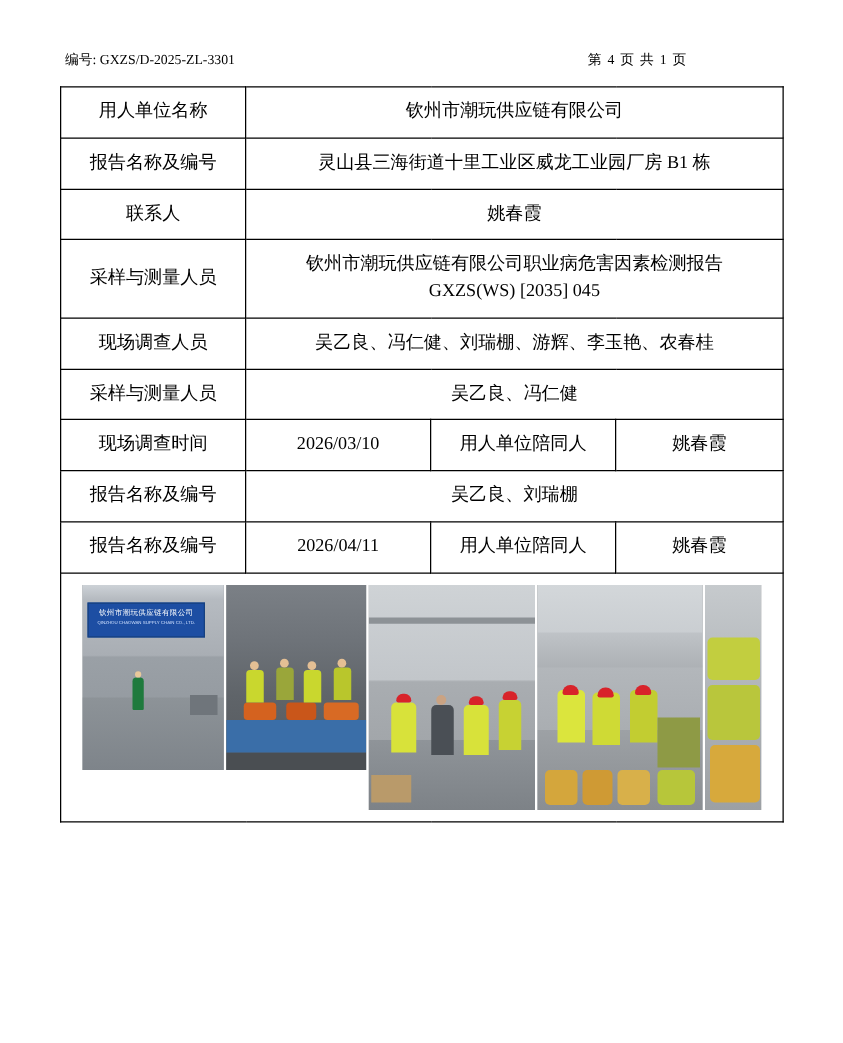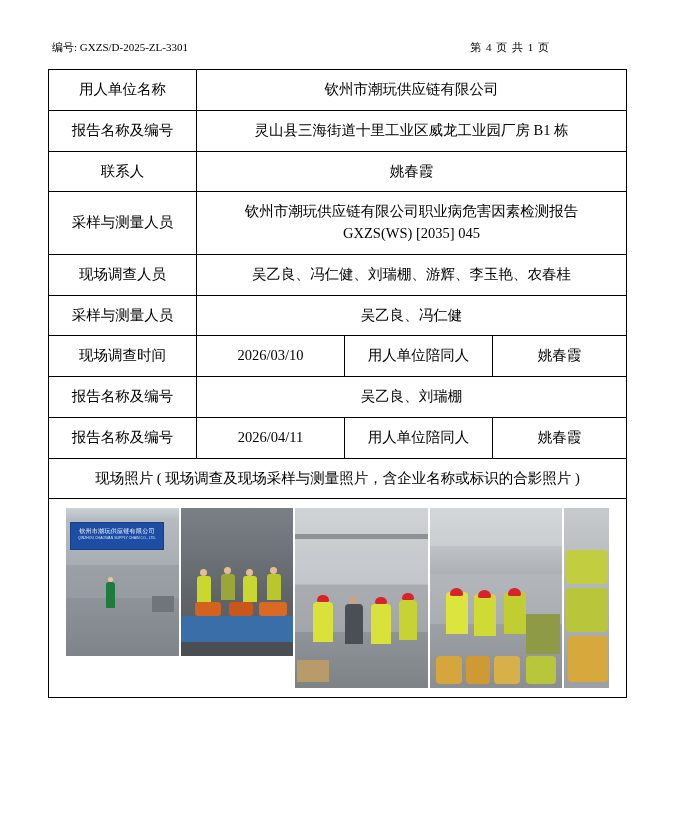--- a/index.html
+++ b/index.html
@@ -311,23 +311,20 @@
       </tr>
       <tr>
         <td class="label">报告名称及编号</td>
         <td colspan="3">吴乙良、刘瑞棚</td>
       </tr>
       <tr>
         <td class="label">报告名称及编号</td>
         <td>2026/04/11</td>
         <td>用人单位陪同人</td>
         <td>姚春霞</td>
-      </tr>
-      <tr>
-        <td colspan="4" class="photo-header">现场照片 ( 现场调查及现场采样与测量照片，含企业名称或标识的合影照片 )</td>
       </tr>
       <tr>
         <td colspan="4" class="photo-cell">
           <div class="photo-strip">
 
             <div class="photo p1">
               <div class="ph-wall"></div>
               <div class="ceil"></div>
               <div class="floor"></div>
               <div class="banner">

